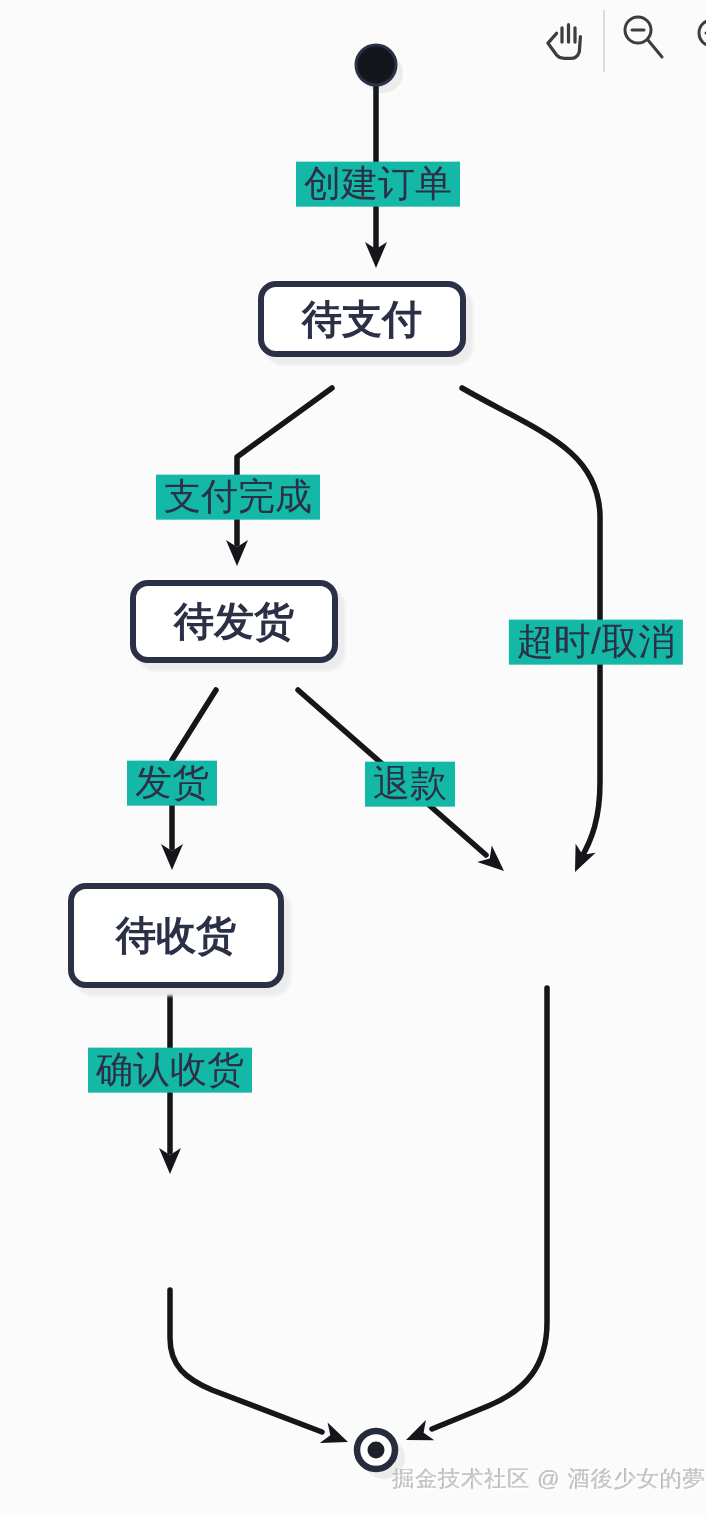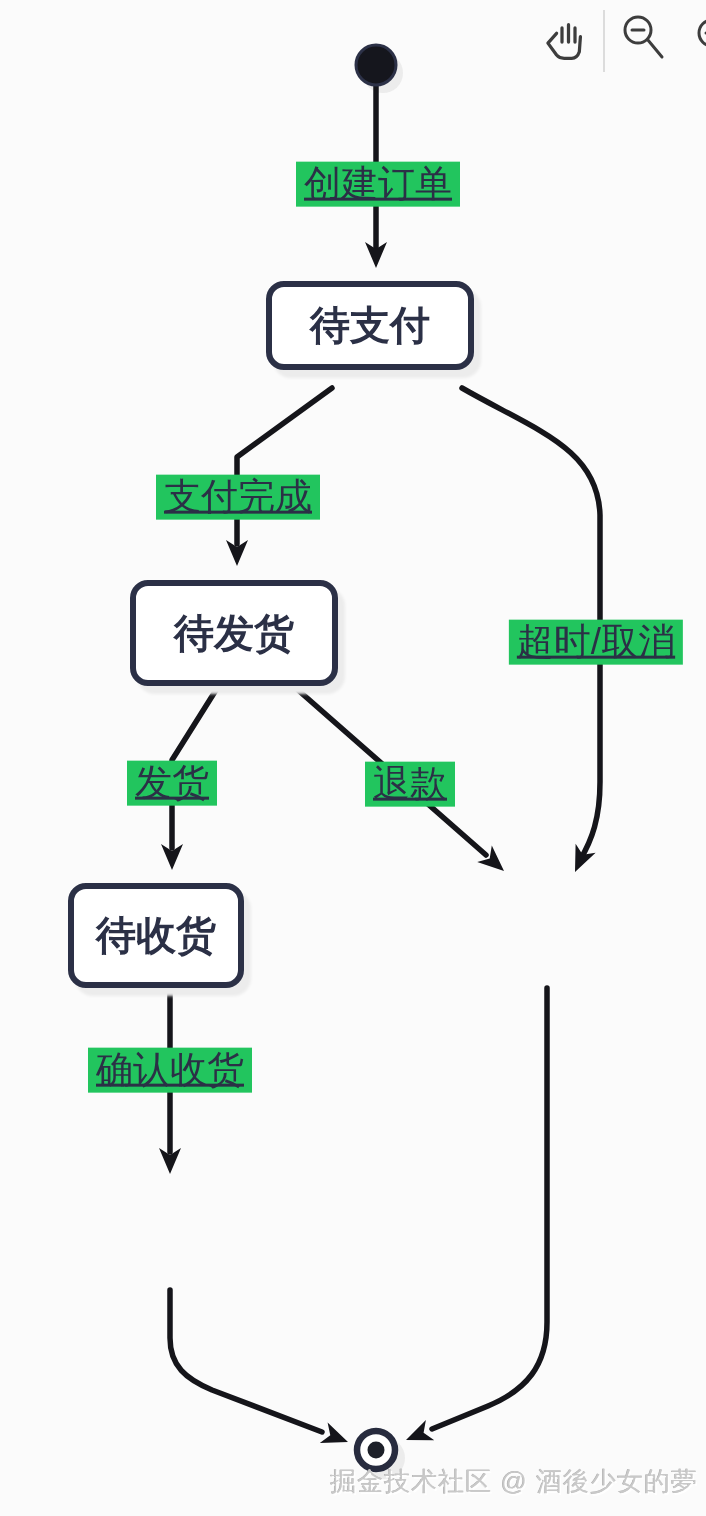--- a/index.html
+++ b/index.html
@@ -23,28 +23,28 @@
     box-shadow:7px 8px 3px #ececec;
     display:flex;align-items:center;justify-content:center;
   }
   .state-node span{
     font-size:40px;font-weight:700;color:#2b3046;white-space:nowrap;
   }
 
   
   .edge-label{
     position:absolute;transform:translate(-50%,-50%);
-    background:#22c55e;padding:2px 8px;
-    font-size:37px;color:#2b3046;white-space:nowrap;line-height:1.1;text-decoration:underline;
+    background:#14b8a6;padding:2px 8px;
+    font-size:37px;color:#2b3046;white-space:nowrap;line-height:1.1;
   }
 
   
   .watermark{
-    position:absolute;right:8px;top:1464px;
-    font-size:26px;color:#c9c9c9;letter-spacing:1px;white-space:nowrap;
+    position:absolute;right:0;top:1464px;
+    font-size:22px;color:#c9c9c9;letter-spacing:1px;white-space:nowrap;
     text-shadow:1.5px 1.5px 0 #ffffff,-0.5px -0.5px 0 #a8a8a8;
   }
 </style>
 </head>
 <body>
 
 <div class="screen">
 
   <svg class="edge-layer" width="706" height="1516" viewBox="0 0 706 1516">
 
@@ -74,29 +74,29 @@
 
     <path class="edge-path" d="M547 988 L547 1322 C547 1366 526 1390 488 1406 L432 1429"></path>
     <polygon class="arrow-head" points="406,1440 425.9,1419.9 423.6,1432.8 434.3,1440.3"></polygon>
 
     <circle cx="376" cy="65" r="20" fill="#15161d" stroke="#2c3147" stroke-width="3"></circle>
 
     <circle cx="376" cy="1450" r="19" fill="#ffffff" stroke="#272b3e" stroke-width="6.5"></circle>
     <circle cx="376" cy="1450" r="8.5" fill="#1d2029"></circle>
   </svg>
 
-  <div class="state-node" style="left:266px;top:281px;width:208px;height:89px;">
+  <div class="state-node" style="left:258px;top:281px;width:208px;height:76px;">
     <span>待支付</span>
   </div>
 
-  <div class="state-node" style="left:130px;top:580px;width:208px;height:106px;">
+  <div class="state-node" style="left:130px;top:580px;width:208px;height:83px;">
     <span>待发货</span>
   </div>
 
-  <div class="state-node" style="left:68px;top:883px;width:176px;height:105px;">
+  <div class="state-node" style="left:68px;top:883px;width:216px;height:105px;">
     <span>待收货</span>
   </div>
 
 
 
   <div class="edge-label" style="left:378px;top:184px;">创建订单</div>
   <div class="edge-label" style="left:238px;top:497px;">支付完成</div>
   <div class="edge-label" style="left:596px;top:642px;">超时/取消</div>
   <div class="edge-label" style="left:172px;top:783px;">发货</div>
   <div class="edge-label" style="left:410px;top:784px;">退款</div>

